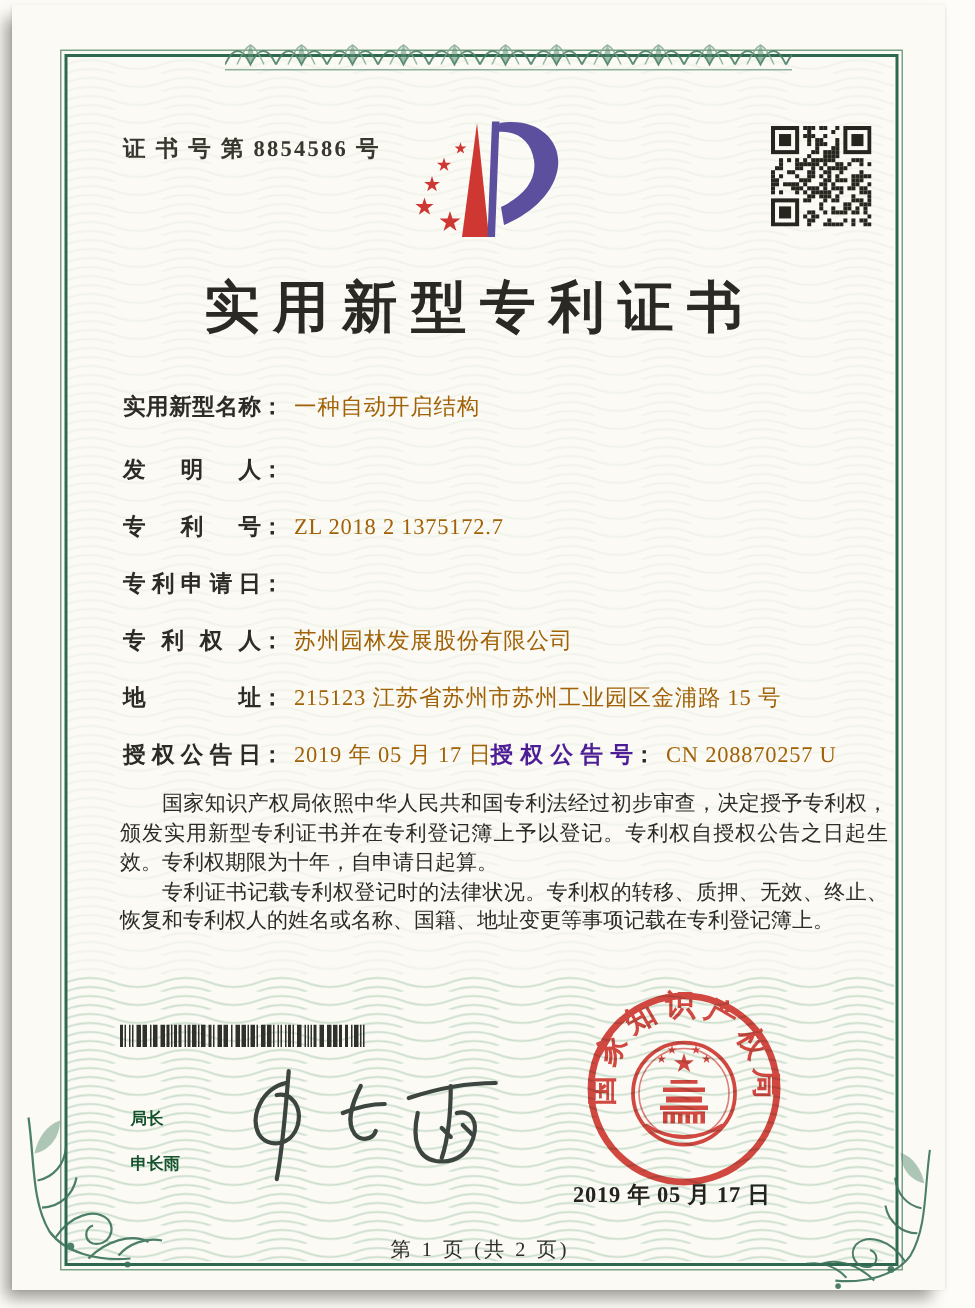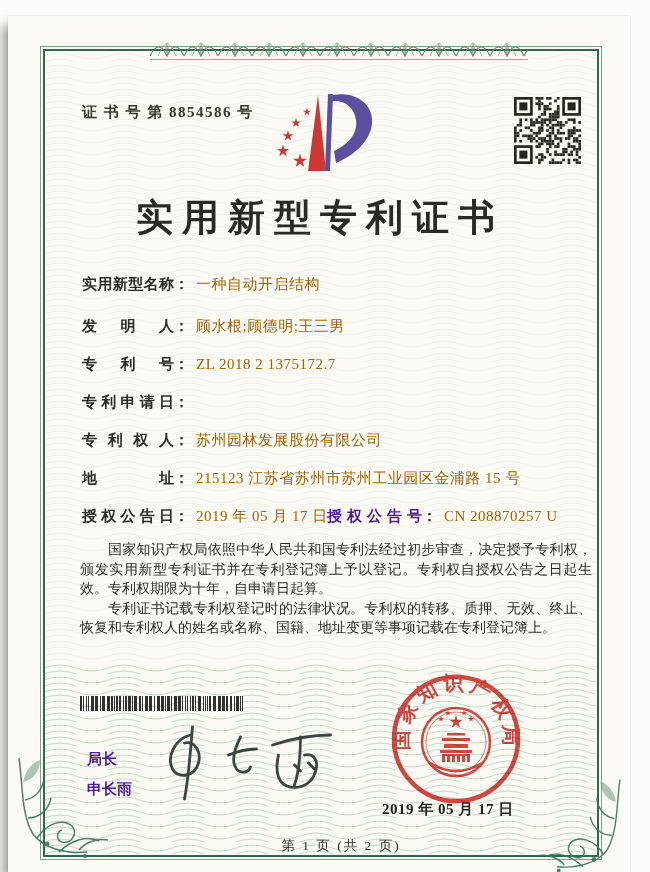--- a/index.html
+++ b/index.html
@@ -3,21 +3,21 @@
 <meta charset="utf-8">
 <style>
   html,body{margin:0;padding:0;}
   body{
     width:650px;height:872px;position:relative;overflow:hidden;
     background:#fdfcf8;
     font-family:"Liberation Serif","DejaVu Serif",serif;
     color:#2b2a26;
   }
   .paper{
-    position:absolute;left:8px;top:16px;width:622px;height:857px;
+    position:absolute;left:8px;top:3px;width:622px;height:857px;
     background:#fbfaf4;
     box-shadow:-7px 7px 10px -2px rgba(75,73,63,.55), 0 0 2px rgba(0,0,0,.15);
   }
   .frame{position:absolute;left:32px;top:30px;width:560px;height:812px;
     border:1px solid #7ba287;z-index:2;pointer-events:none;}
   .frame-inner{position:absolute;inset:2px;border:2px solid #2e6850;}
   .waves{position:absolute;left:36px;top:34px;z-index:1;}
   .band{position:absolute;left:142px;top:19px;z-index:3;}
   .cert-no{position:absolute;left:74px;top:87px;font-size:15px;letter-spacing:1.5px;
     font-weight:600;color:#38372f;z-index:4;}
@@ -31,28 +31,28 @@
     font-weight:600;color:#2c2b26;}
   .lab2{display:inline-block;width:95px;text-align:justify;text-align-last:justify;
     font-weight:600;color:#4c1d95;}
   .colon{font-weight:600;margin-right:7px;}
   .val{letter-spacing:.5px;color:#a16207;}
   .pair2{position:absolute;left:245px;display:flex;align-items:baseline;}
   .bodytext{position:absolute;left:72px;top:524px;width:512px;z-index:4;
     font-size:14px;line-height:19.5px;text-align:justify;color:#2c2b26;}
   .bodytext p{margin:0;text-indent:2em;}
   .barcode{position:absolute;left:72px;top:680px;z-index:4;}
-  .signoff{position:absolute;left:79px;top:728px;font-size:15px;line-height:30px;
-    font-weight:600;color:#4c1d95;z-index:4;}
+  .signoff{position:absolute;left:79px;top:728px;font-size:11px;line-height:30px;
+    font-weight:600;color:#14532d;z-index:4;}
   .signature{position:absolute;left:144px;top:705px;z-index:5;}
   .seal{position:absolute;left:370px;top:645px;z-index:6;mix-blend-mode:multiply;opacity:.93;}
   .seal-date{position:absolute;left:374px;top:784px;width:160px;font-size:15px;
     font-weight:600;letter-spacing:.5px;color:#24231f;z-index:7;}
   .footer{position:absolute;left:32px;top:821px;width:560px;text-align:center;
-    font-size:13.5px;letter-spacing:2px;color:#2c2b26;z-index:4;padding-left:21px;}
+    font-size:13.5px;letter-spacing:2px;color:#2c2b26;z-index:4;}
   .orn-left{position:absolute;left:5px;top:736px;z-index:5;}
   .orn-right{position:absolute;left:514px;top:758px;z-index:5;transform:scaleX(-1);}
 </style>
 </head>
 <body>
 
 <div class="paper">
 
   <svg class="waves" width="552" height="804">
     <defs>
@@ -320,21 +320,20 @@
 
   <div class="fields">
     <div class="fr" style="top:4px">
       <span class="lab">实用新型名称</span>
         <span class="colon">：</span>
         <span class="val">一种自动开启结构</span>
     </div>
     <div class="fr" style="top:46px">
       <span class="lab">发明人</span>
         <span class="colon">：</span>
-        <span class="val">顾水根;顾德明;王三男</span>
     </div>
     <div class="fr" style="top:84px">
       <span class="lab">专利号</span>
         <span class="colon">：</span>
         <span class="val">ZL 2018 2 1375172.7</span>
     </div>
     <div class="fr" style="top:122px">
       <span class="lab">专利申请日</span>
         <span class="colon">：</span>
     </div>

